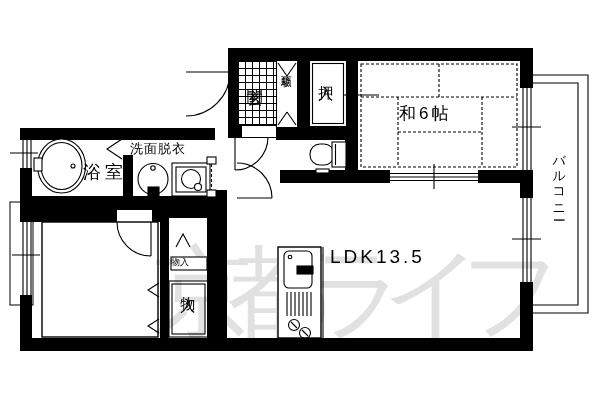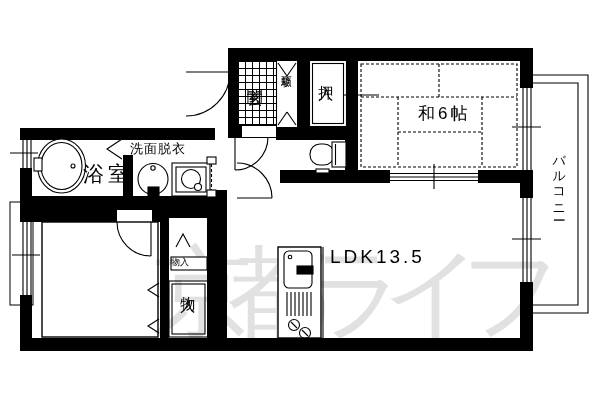--- a/index.html
+++ b/index.html
@@ -168,21 +168,21 @@
         <circle cx="294" cy="325" r="5.5"></circle>
         <circle cx="305" cy="333" r="5.5"></circle>
         <path d="M291,322 L297,328 M302,330 L308,336"></path>
       </g>
     </g>
   </svg>
 
   <div class="lbl v" style="left:246px;top:76px;font-size:16px">玄関</div>
   <div class="lbl v" style="left:281px;top:68px;font-size:10.5px">下駄箱</div>
   <div class="lbl v" style="left:318px;top:73px;font-size:15px">押入</div>
-  <div class="lbl" style="left:418px;top:105px;font-size:17px;letter-spacing:3px">和6帖</div>
+  <div class="lbl" style="left:399px;top:105px;font-size:17px;letter-spacing:3px">和6帖</div>
   <div class="lbl v" style="left:552px;top:146px;font-size:13px;letter-spacing:2px">バルコニー</div>
   <div class="lbl" style="left:130px;top:142px;font-size:13px;letter-spacing:1px">洗面脱衣</div>
-  <div class="lbl" style="left:83px;top:163px;font-size:21px;letter-spacing:4px">浴室</div>
+  <div class="lbl" style="left:83px;top:163px;font-size:18px;letter-spacing:4px">浴室</div>
   <div class="lbl" style="left:330px;top:247px;font-size:19px;letter-spacing:3px">LDK13.5</div>
   <div class="lbl" style="left:171px;top:258px;width:36px;font-size:9px">物入</div>
   <div class="lbl v" style="left:180px;top:285px;font-size:15px">物入</div>
 
 </div>
 
 </body></html>

